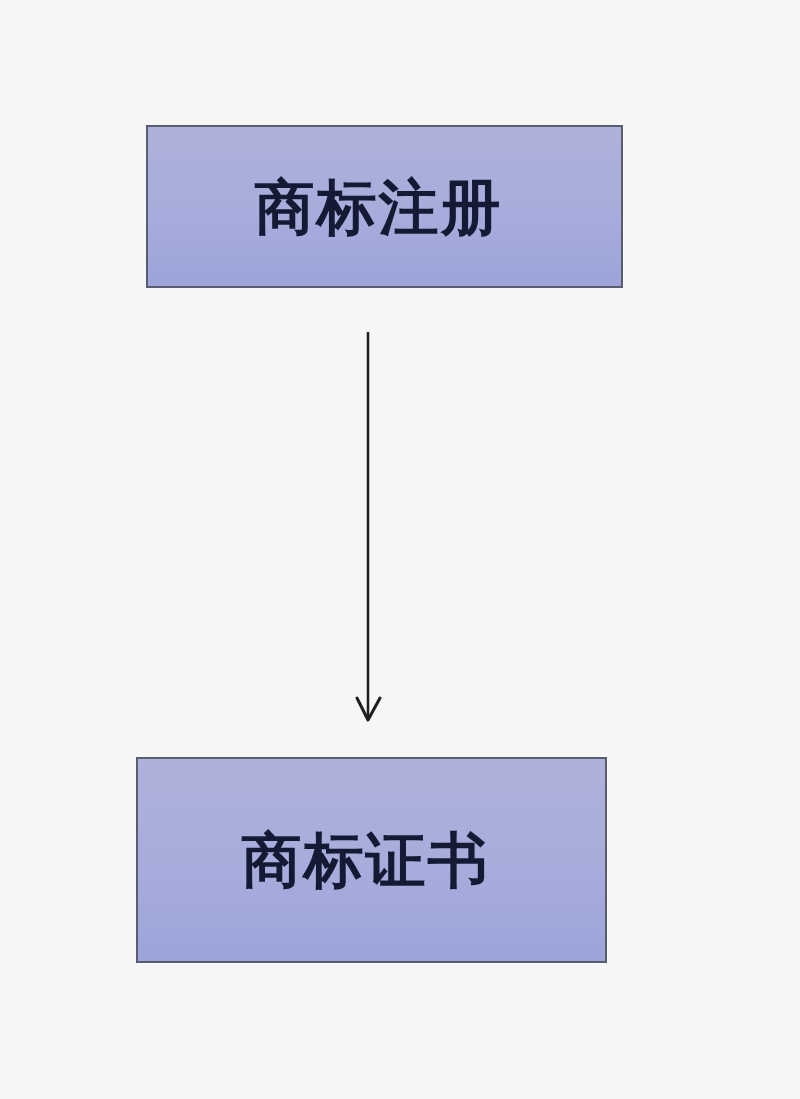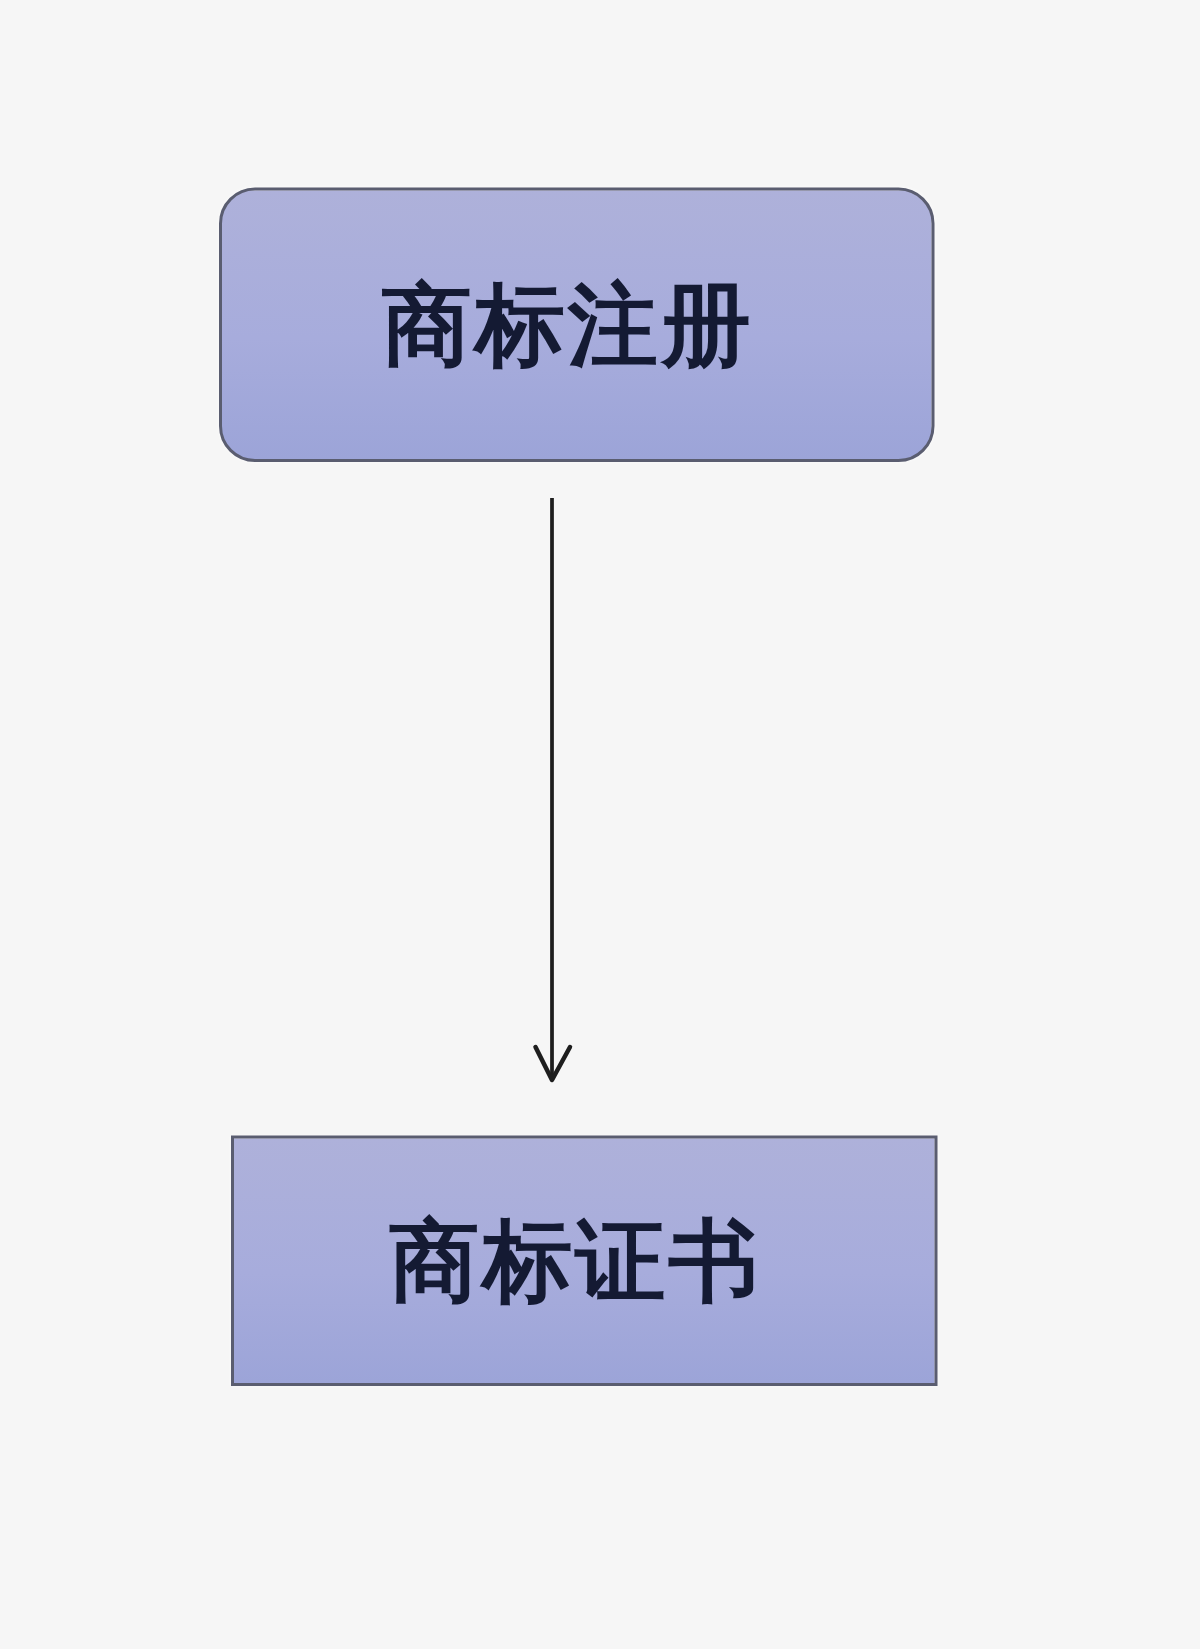--- a/index.html
+++ b/index.html
@@ -29,28 +29,27 @@
       font-size: 60px;
       font-weight: bold;
       letter-spacing: 2px;
       line-height: 1;
       margin-left: -12px;
     }
     #node-registration {
       left: 146px;
       top: 125px;
       width: 477px;
-      height: 183px;
-      border-radius: 24px;
+      height: 163px;
     }
     #node-certificate {
-      left: 154px;
+      left: 136px;
       top: 757px;
       width: 471px;
-      height: 167px;
+      height: 206px;
     }
     .connector {
       position: absolute;
       left: 0;
       top: 0;
       width: 800px;
       height: 1099px;
       pointer-events: none;
     }
   </style>

